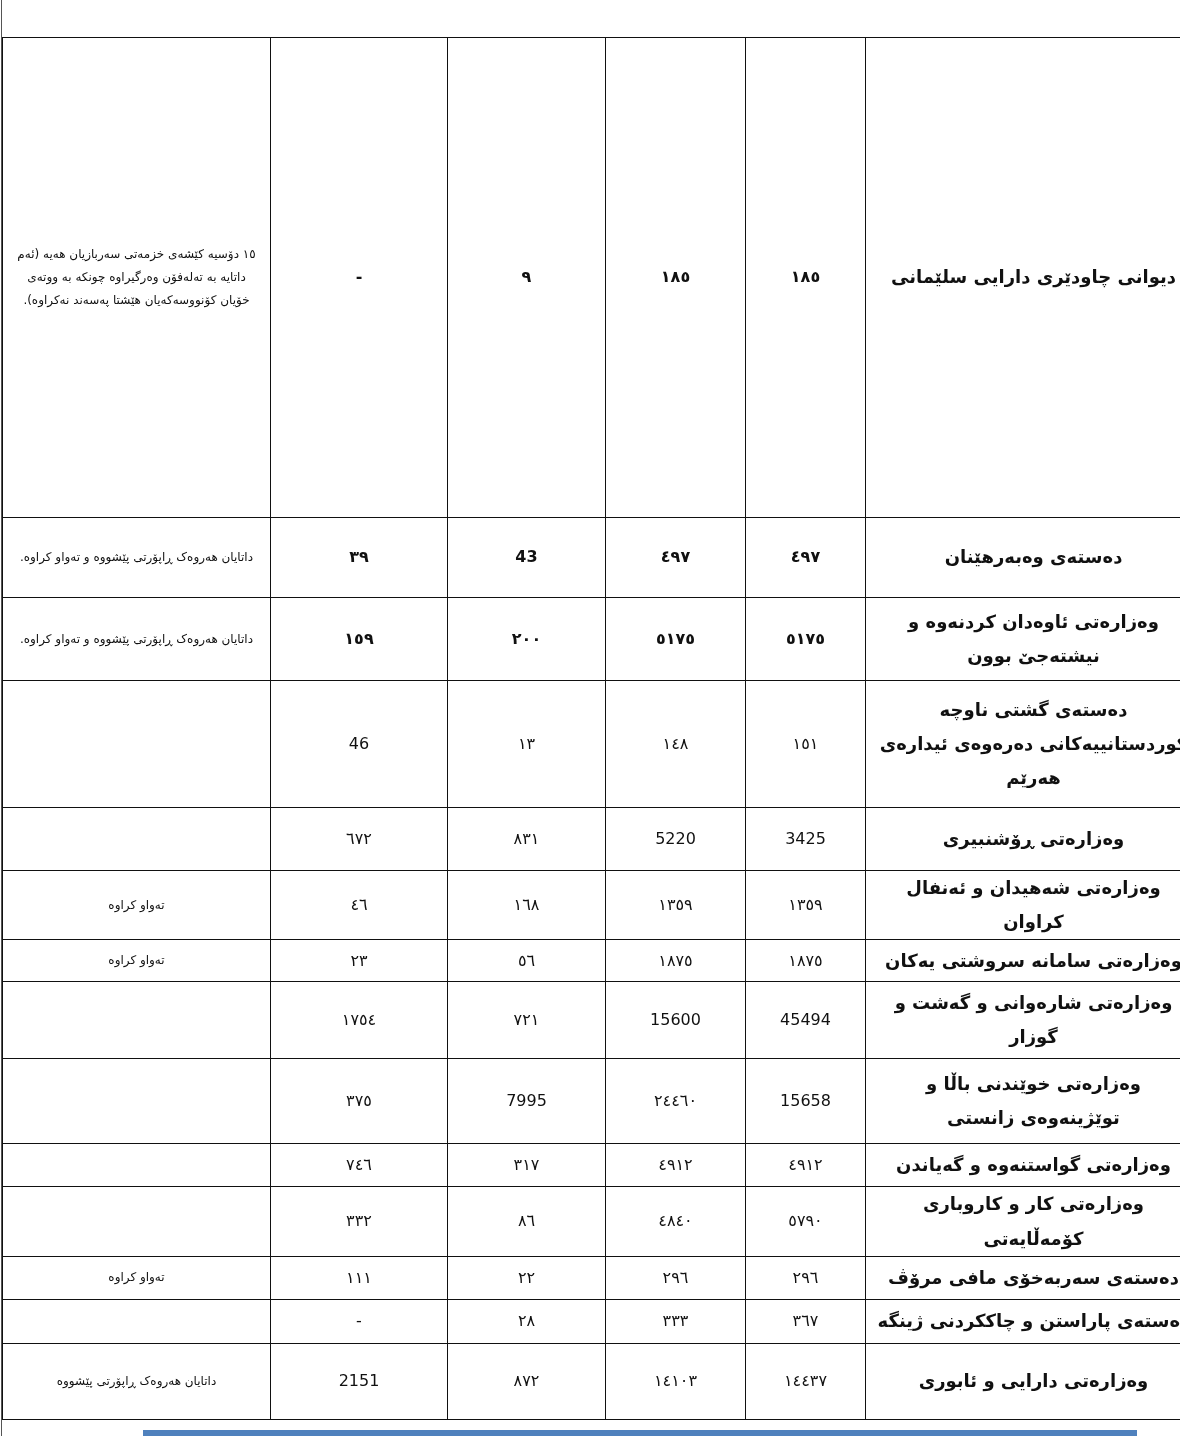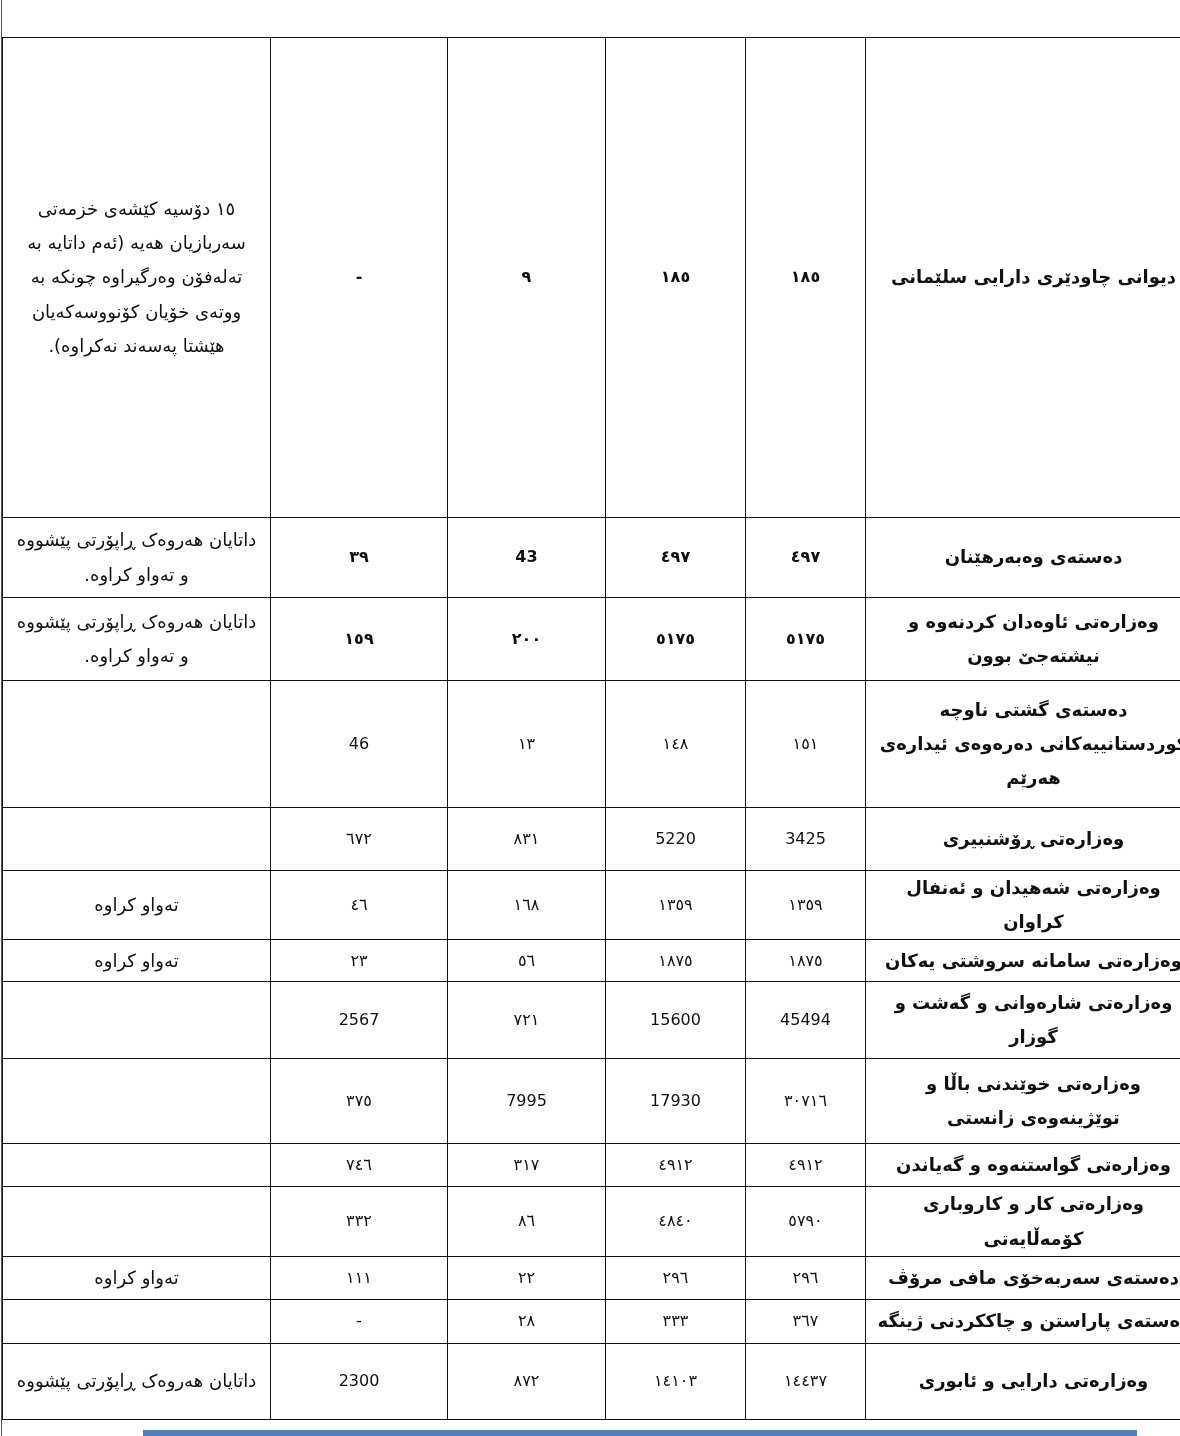--- a/index.html
+++ b/index.html
@@ -9,21 +9,21 @@
   table.report { position:absolute; left:2px; top:37px; border-collapse:collapse;
                  table-layout:fixed; width:1173px; direction:rtl; }
   table.report td { border:1.5px solid #111; text-align:center; vertical-align:middle;
                     padding:0 10px; line-height:1.9; }
   td.col-name  { width:315px; font-weight:bold; font-size:18px; }
   td.col-num   { font-size:16px; }
   td.col-a     { width:99px; }
   td.col-b     { width:119px; }
   td.col-c     { width:137px; }
   td.col-d     { width:156px; }
-  td.col-note  { width:247px; font-size:18px; line-height:2.1; }
+  td.col-note  { width:247px; font-size:12px; line-height:2.1; }
   tr.bold-nums td.col-num { font-weight:bold; }
   .blue-bar { position:absolute; left:143px; top:1430px; width:994px; height:6px; background:#4f81bd; }
 </style>
 </head>
 <body>
 
 <div class="left-margin-line"></div>
 
 <table class="report">
   <tbody id="tbody">
@@ -96,29 +96,29 @@
     <td class="col-num col-d">٢٣</td>
     <td class="col-note">تەواو کراوە</td>
   </tr>
 
   <tr style="height: 77px;">
 
     <td class="col-name">وەزارەتی شارەوانی و گەشت و گوزار</td>
     <td class="col-num col-a">45494</td>
     <td class="col-num col-b">15600</td>
     <td class="col-num col-c">٧٢١</td>
-    <td class="col-num col-d">2567</td>
+    <td class="col-num col-d">١٧٥٤</td>
     <td class="col-note"></td>
   </tr>
 
   <tr style="height: 85px;">
 
     <td class="col-name">وەزارەتی خوێندنی باڵا و توێژینەوەی زانستی</td>
-    <td class="col-num col-a">٣٠٧١٦</td>
-    <td class="col-num col-b">17930</td>
+    <td class="col-num col-a">15658</td>
+    <td class="col-num col-b">٢٤٤٦٠</td>
     <td class="col-num col-c">7995</td>
     <td class="col-num col-d">٣٧٥</td>
     <td class="col-note"></td>
   </tr>
 
   <tr style="height: 43px;">
 
     <td class="col-name">وەزارەتی گواستنەوە و گەیاندن</td>
     <td class="col-num col-a">٤٩١٢</td>
     <td class="col-num col-b">٤٩١٢</td>
@@ -156,19 +156,19 @@
     <td class="col-num col-d">-</td>
     <td class="col-note"></td>
   </tr>
 
   <tr style="height: 76px;">
 
     <td class="col-name">وەزارەتی دارایی و ئابوری</td>
     <td class="col-num col-a">١٤٤٣٧</td>
     <td class="col-num col-b">١٤١٠٣</td>
     <td class="col-num col-c">٨٧٢</td>
-    <td class="col-num col-d">2300</td>
+    <td class="col-num col-d">2151</td>
     <td class="col-note">داتایان هەروەک ڕاپۆرتی پێشووە</td>
   </tr>
 </tbody>
 </table>
 
 <div class="blue-bar"></div>
 
 </body></html>

